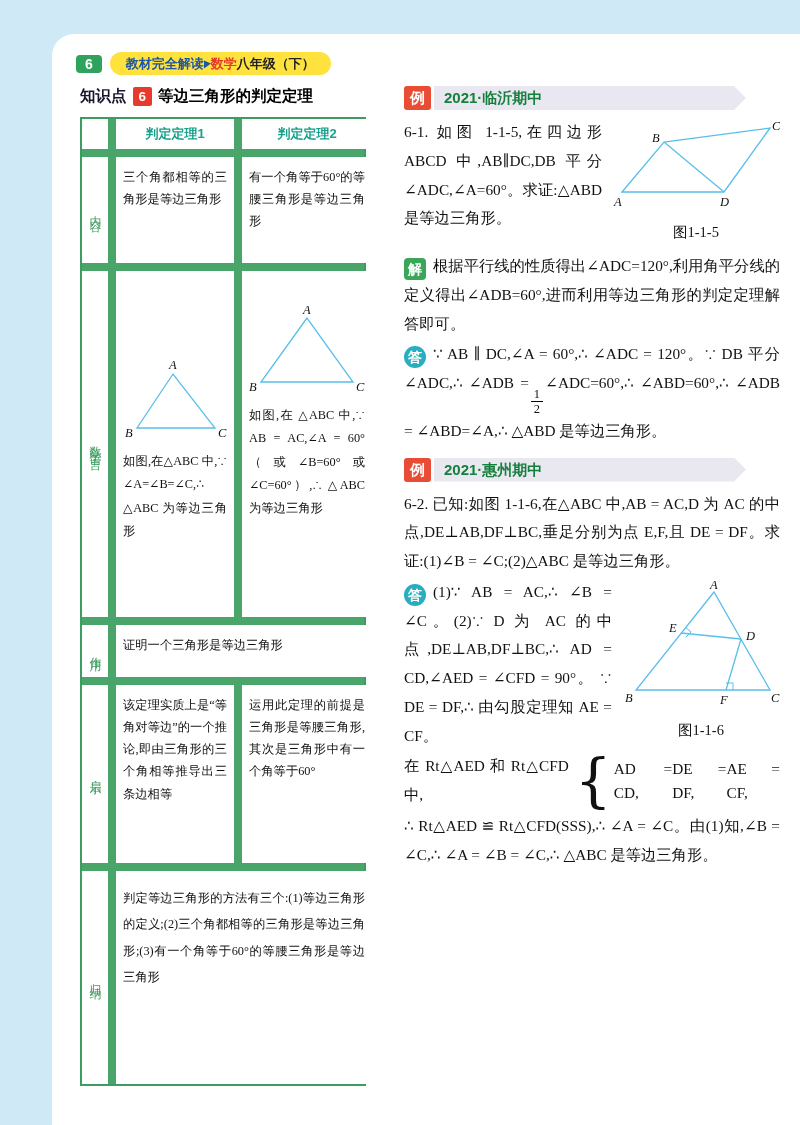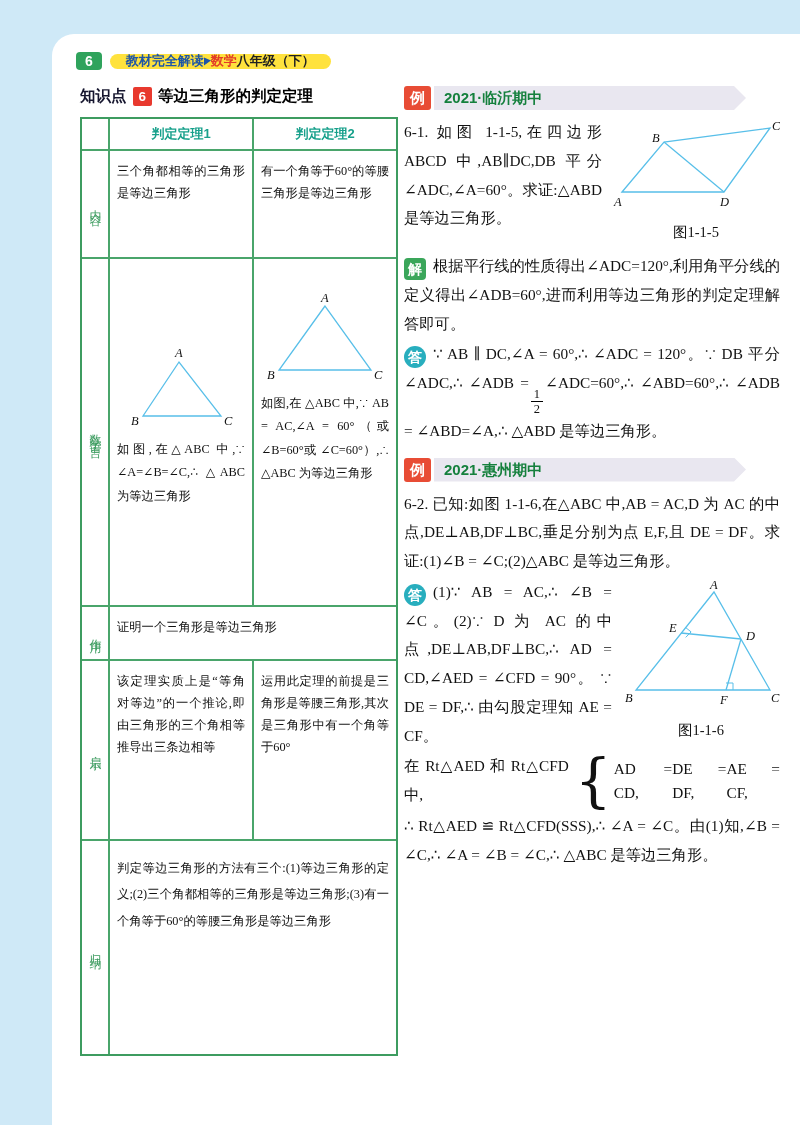--- a/index.html
+++ b/index.html
@@ -6,40 +6,40 @@
   .stage{position:relative;width:800px;height:1125px;background:#cfe9f7;overflow:hidden;
          font-family:"Liberation Serif","DejaVu Serif",serif;color:#111;}
   .paper{position:absolute;left:52px;top:34px;right:0;bottom:0;background:#ffffff;
          border-top-left-radius:22px;}
 
   
   .topbar{position:absolute;left:24px;top:18px;display:flex;align-items:center;gap:8px;
           font-family:"Liberation Sans","DejaVu Sans",sans-serif;}
   .pagenum{background:#2fa35c;color:#fff;font-weight:bold;font-size:14px;
            padding:1px 9px;border-radius:4px;}
-  .band{background:#ffe23d;border-radius:12px;height:15px;display:flex;align-items:center;
+  .band{background:#ffe23d;border-radius:12px;height:23px;display:flex;align-items:center;
         padding:0 16px;font-size:13px;font-weight:bold;}
   .series{color:#1d55a8;}
   .band-arrow{width:0;height:0;border-left:7px solid #1d55a8;border-top:4px solid transparent;
               border-bottom:4px solid transparent;transform:skewY(-10deg);}
   .subject{color:#e23c28;}
   .grade{color:#222;}
 
   
-  .col-left{position:absolute;left:28px;top:52px;width:318px;}
+  .col-left{position:absolute;left:28px;top:52px;width:286px;}
   .kp-head{display:flex;align-items:center;gap:6px;margin-bottom:10px;
            font-family:"Liberation Sans","DejaVu Sans",sans-serif;font-weight:bold;
            font-size:15.5px;color:#15152e;}
   .kp-num{background:#e8392e;color:#fff;font-size:13.5px;padding:0 6px;height:19px;
           line-height:19px;border-radius:2px;}
   .kp-title{color:#000000;text-align:right;}
 
   .ktable{display:grid;grid-template-columns:26px 1fr 1fr;
           grid-template-rows:30px 106px 346px 52px 178px auto;
-          background:#4aa56b;gap:2px;border:2px solid #3d9c60;}
+          background:#4aa56b;gap:8px;border:2px solid #3d9c60;}
   .ktable>div{background:#fff;}
   .t-h{display:flex;align-items:center;justify-content:center;color:#17a08b;font-weight:bold;
        font-size:13px;font-family:"Liberation Sans","DejaVu Sans",sans-serif;}
   .t-label{display:flex;align-items:center;justify-content:center;color:#3d9c60;
            writing-mode:vertical-rl;text-orientation:upright;font-size:12px;letter-spacing:4px;
            font-family:"Liberation Sans","DejaVu Sans",sans-serif;}
   .t-cell{padding:9px 7px;line-height:1.8;text-align:justify;font-size:12.3px;}
   .t-span{grid-column:2/4;}
   .t-math{display:flex;flex-direction:column;align-items:center;}
   .t-math svg{flex:none;}

